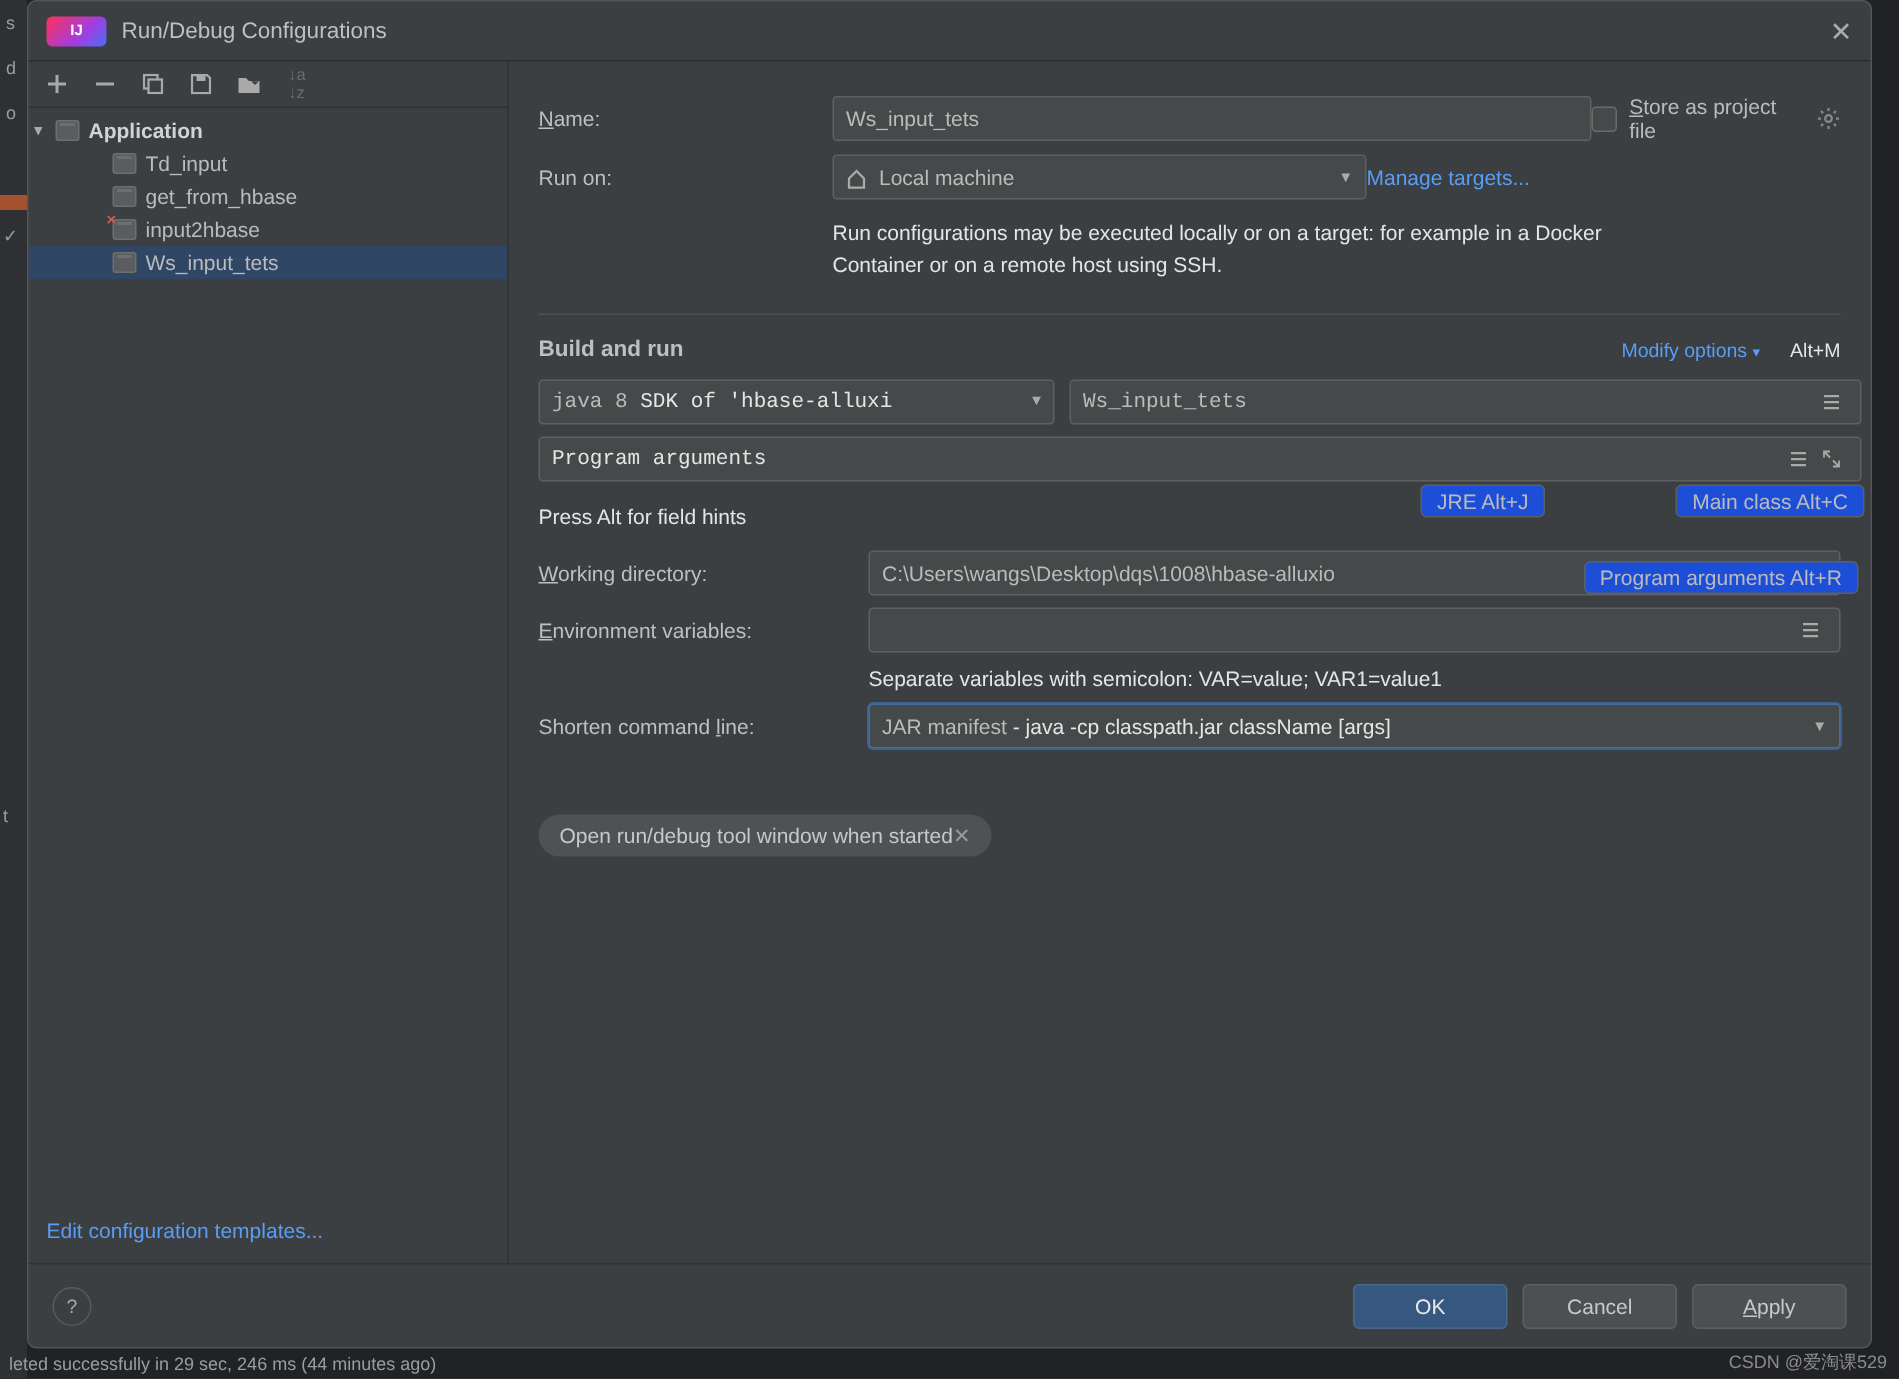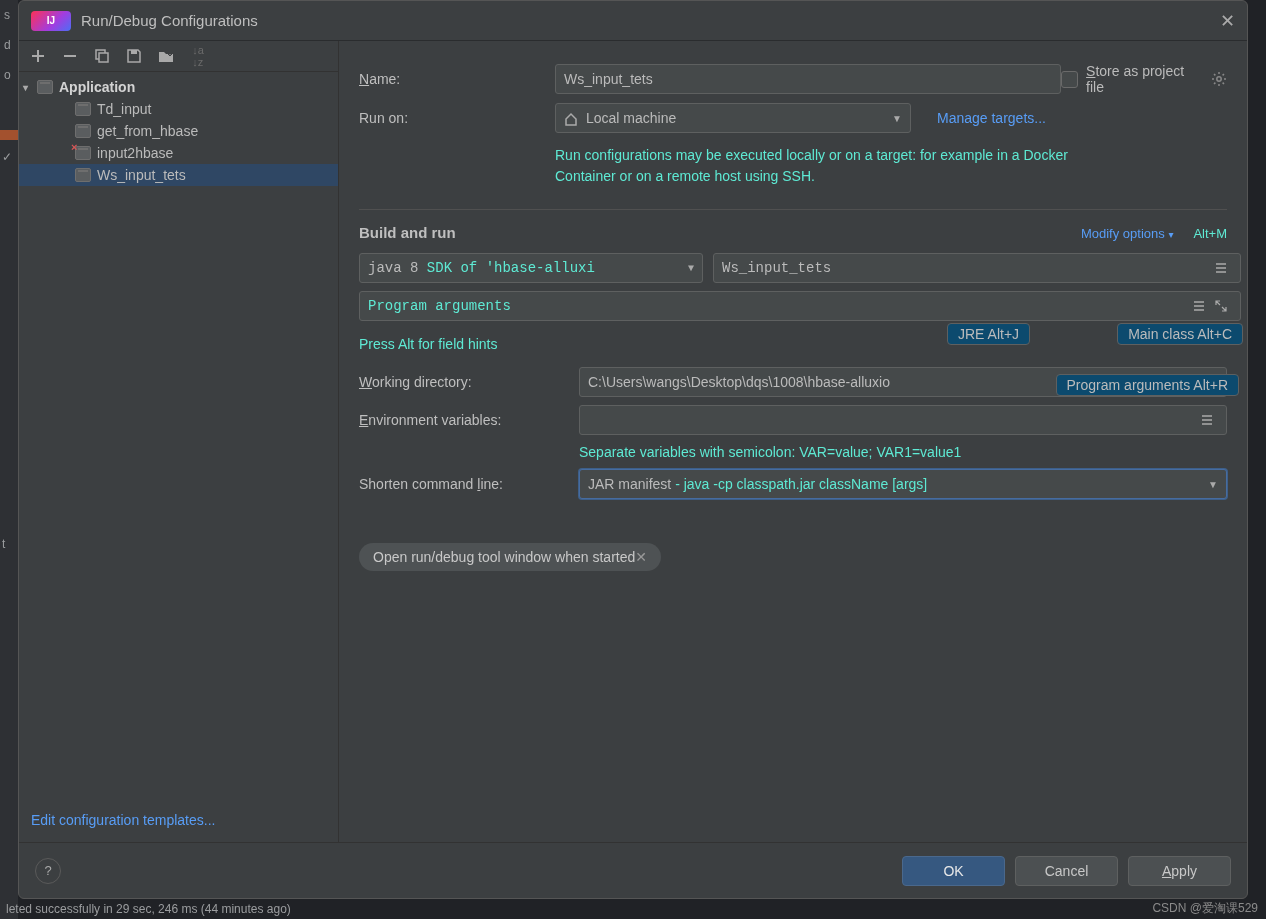--- a/index.html
+++ b/index.html
@@ -24,25 +24,25 @@
   .tree .child { padding-left: 56px; }
   .edit-templates { padding: 10px 12px 14px; color: #589df6; cursor: pointer; font-size: 14px; }
   .form { flex: 1; position: relative; overflow: auto; padding: 18px 0 10px 0; }
   .row { display: flex; align-items: center; padding: 4px 20px; min-height: 38px; font-size: 14px; }
   .row .lbl { width: 196px; flex-shrink: 0; color: #bfbfbf; }
   .und::first-letter { text-decoration: underline; }
   .input, .combo { height: 30px; background: #45494a; border: 1px solid #5e6060; border-radius: 3px; color: #bbb; padding: 0 8px; font-size: 14px; display: flex; align-items: center; font-family: inherit; }
   .input.mono, .mono { font-family: "Consolas","Courier New",monospace; }
   .combo { justify-content: space-between; cursor: pointer; }
   .combo .caret { color: #aaa; font-size: 10px; }
-  .muted { color: #5eead4; }
+  .muted { color: #e5e5e5; }
   .link { color: #589df6; cursor: pointer; }
   .hr { height: 1px; background: #505050; margin: 14px 20px; }
   .section-title { padding: 4px 20px 10px; font-weight: bold; color: #bfbfbf; font-size: 15px; }
-  .hint-tip { position: absolute; background: #0c4a6e; border: 1px solid #5e6060; border-radius: 4px; color: #bbb; padding: 2px 10px; font-size: 14px; z-index: 5; }
+  .hint-tip { position: absolute; background: #1d4ed8; border: 1px solid #5e6060; border-radius: 4px; color: #bbb; padding: 2px 10px; font-size: 14px; z-index: 5; }
   .checkbox { width: 17px; height: 17px; border: 1px solid #6a6a6a; border-radius: 3px; background: #45494a; cursor: pointer; }
   .chip { display: inline-flex; align-items: center; background: #4e5254; border-radius: 16px; padding: 6px 14px; color: #c8c8c8; font-size: 14px; }
   .chip .x { color: #999; cursor: pointer; }
   .footer { height: 56px; border-top: 1px solid #323232; display: flex; align-items: center; padding: 0 16px; gap: 10px; }
   .footer .help { width: 26px; height: 26px; border: 1px solid #5a5a5a; border-radius: 50%; display: flex; align-items: center; justify-content: center; color: #aaa; cursor: pointer; }
   .btn { min-width: 103px; height: 30px; border-radius: 4px; border: 1px solid #5e6060; background: #4c5052; color: #c8c8c8; display: flex; align-items: center; justify-content: center; cursor: pointer; font-size: 14px; }
   .btn.primary { background: #365880; border-color: #4a688c; color: #e8e8e8; }
   .watermark { position: absolute; right: 8px; bottom: 2px; color: #8b8b8b; font-size: 12px; }
   .status { position: absolute; left: 0; bottom: 0; height: 20px; color: #9b9d9f; font-size: 12px; padding-left: 6px; display:flex; align-items:center;}
   .inp-ico { width: 22px; display: flex; align-items: center; justify-content: center; color: #aaa; cursor: pointer; }
@@ -151,21 +151,21 @@
           <span style="display:flex;align-items:flex-end;gap:8px">
             <span style="color:#aaa">
               <svg width="14" height="14" viewBox="0 0 14 14">
                   <path d="M2 7l5-5 5 5v6H2z" fill="none" stroke="#aaa" stroke-width="1.5"></path>
                 </svg>
             </span>
             <span>Local machine</span>
           </span>
           <span class="caret">▼</span>
         </div>
-        <span class="link" style="margin-left:26px">Manage targets...</span>
+        <span class="link" style="">Manage targets...</span>
       </div>
 
       <div class="row" style="align-items:flex-start;padding-top:8px;padding-bottom:8px">
         <div class="lbl"></div>
         <div class="muted" style="max-width:540px;line-height:1.5">Run configurations may be executed locally or on a target: for example in a Docker Container or on a remote host using SSH.</div>
       </div>
 
       <div class="hr"></div>
 
       <div style="display:flex;align-items:flex-end;padding:0 20px 8px">

